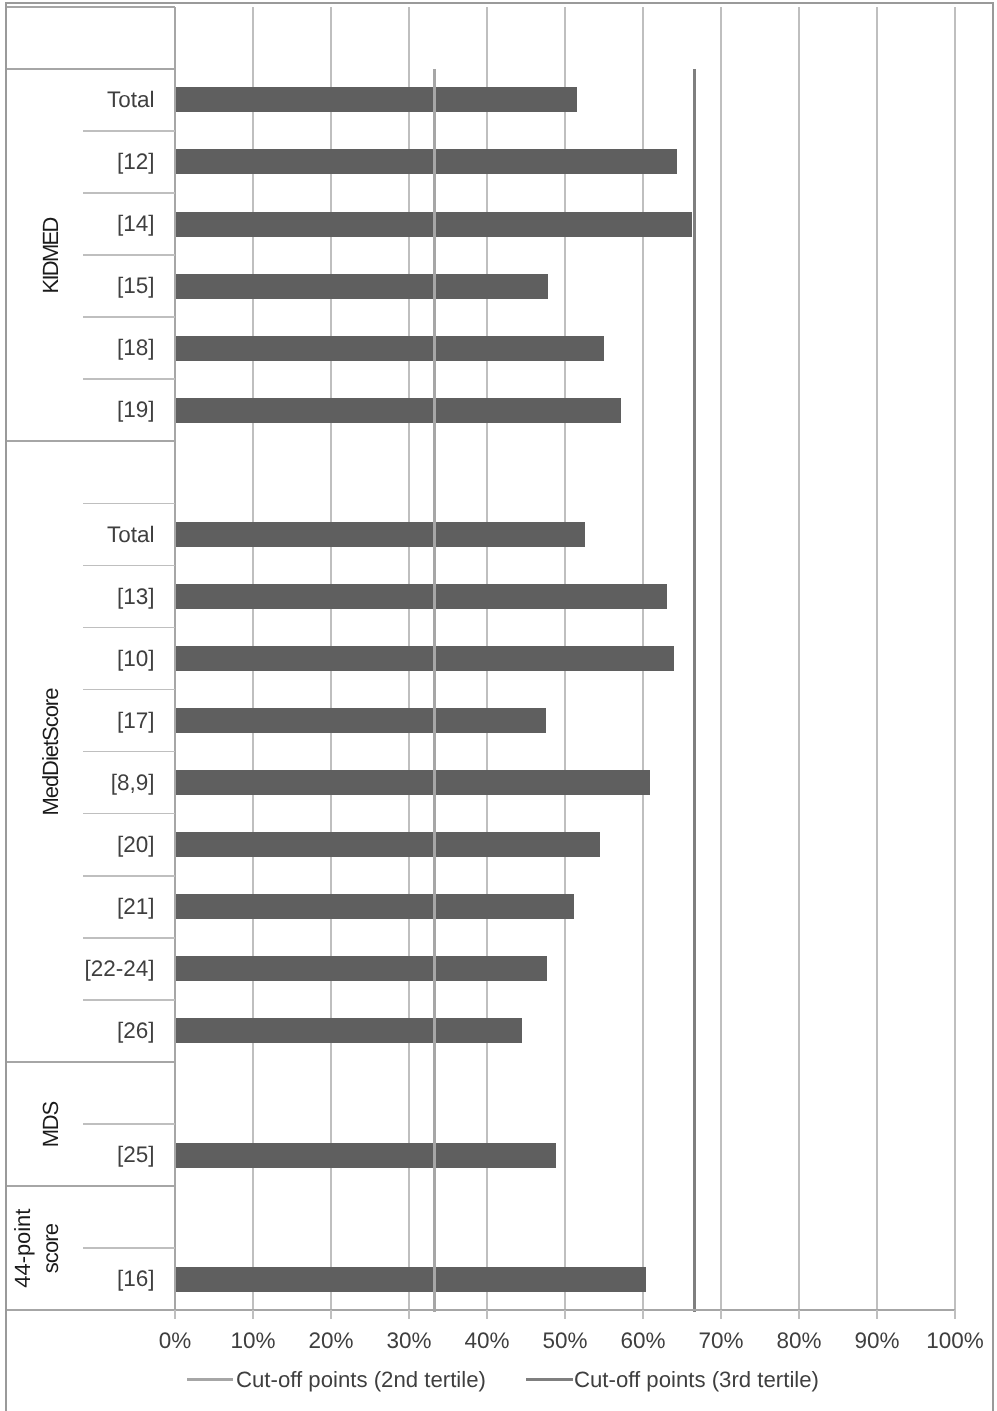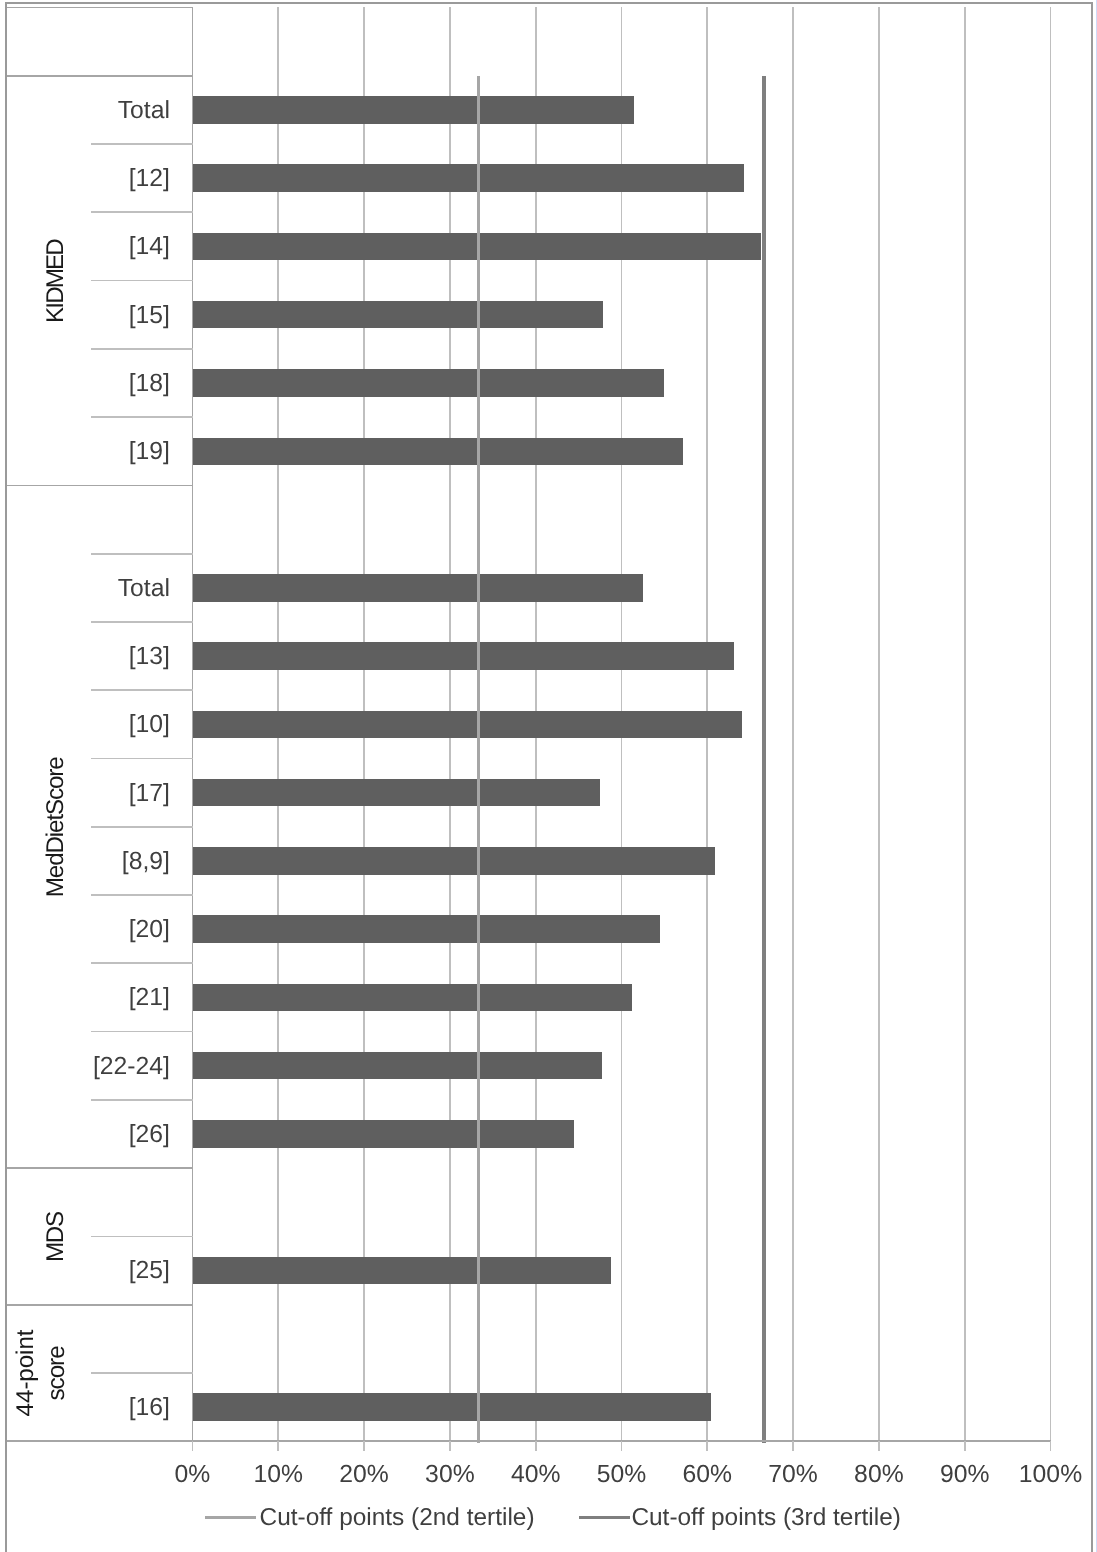--- a/index.html
+++ b/index.html
@@ -1,21 +1,21 @@
 <!DOCTYPE html>
 <html><head>
 <meta charset="utf-8">
 <title>Chart</title>
 <style>
   html,body{margin:0;padding:0;background:#ffffff;}
   body{width:997px;height:1411px;overflow:hidden;
        font-family:"Liberation Sans",sans-serif;
        -webkit-font-smoothing:antialiased;
        text-rendering:geometricPrecision;}
-  #stage{position:relative;width:997px;height:1411px;background:#1d4ed8;will-change:transform;transform:translateZ(0);}
+  #stage{position:relative;width:997px;height:1411px;background:#f9a8d4;will-change:transform;transform:translateZ(0);}
   svg#chart{display:block;shape-rendering:crispEdges;}
   .tick-label{font-family:"Liberation Sans",sans-serif;font-size:22.5px;fill:#3f3f3f;}
   .cat-label{font-family:"Liberation Sans",sans-serif;font-size:22.5px;fill:#3f3f3f;}
   .grp-label{font-family:"Liberation Sans",sans-serif;font-size:22px;fill:#1a1a1a;}
   .legend-label{font-family:"Liberation Sans",sans-serif;font-size:22.2px;fill:#3f3f3f;}
   text{ shape-rendering:auto; -webkit-font-smoothing:antialiased; }
 </style>
 </head>
 <body>
 

